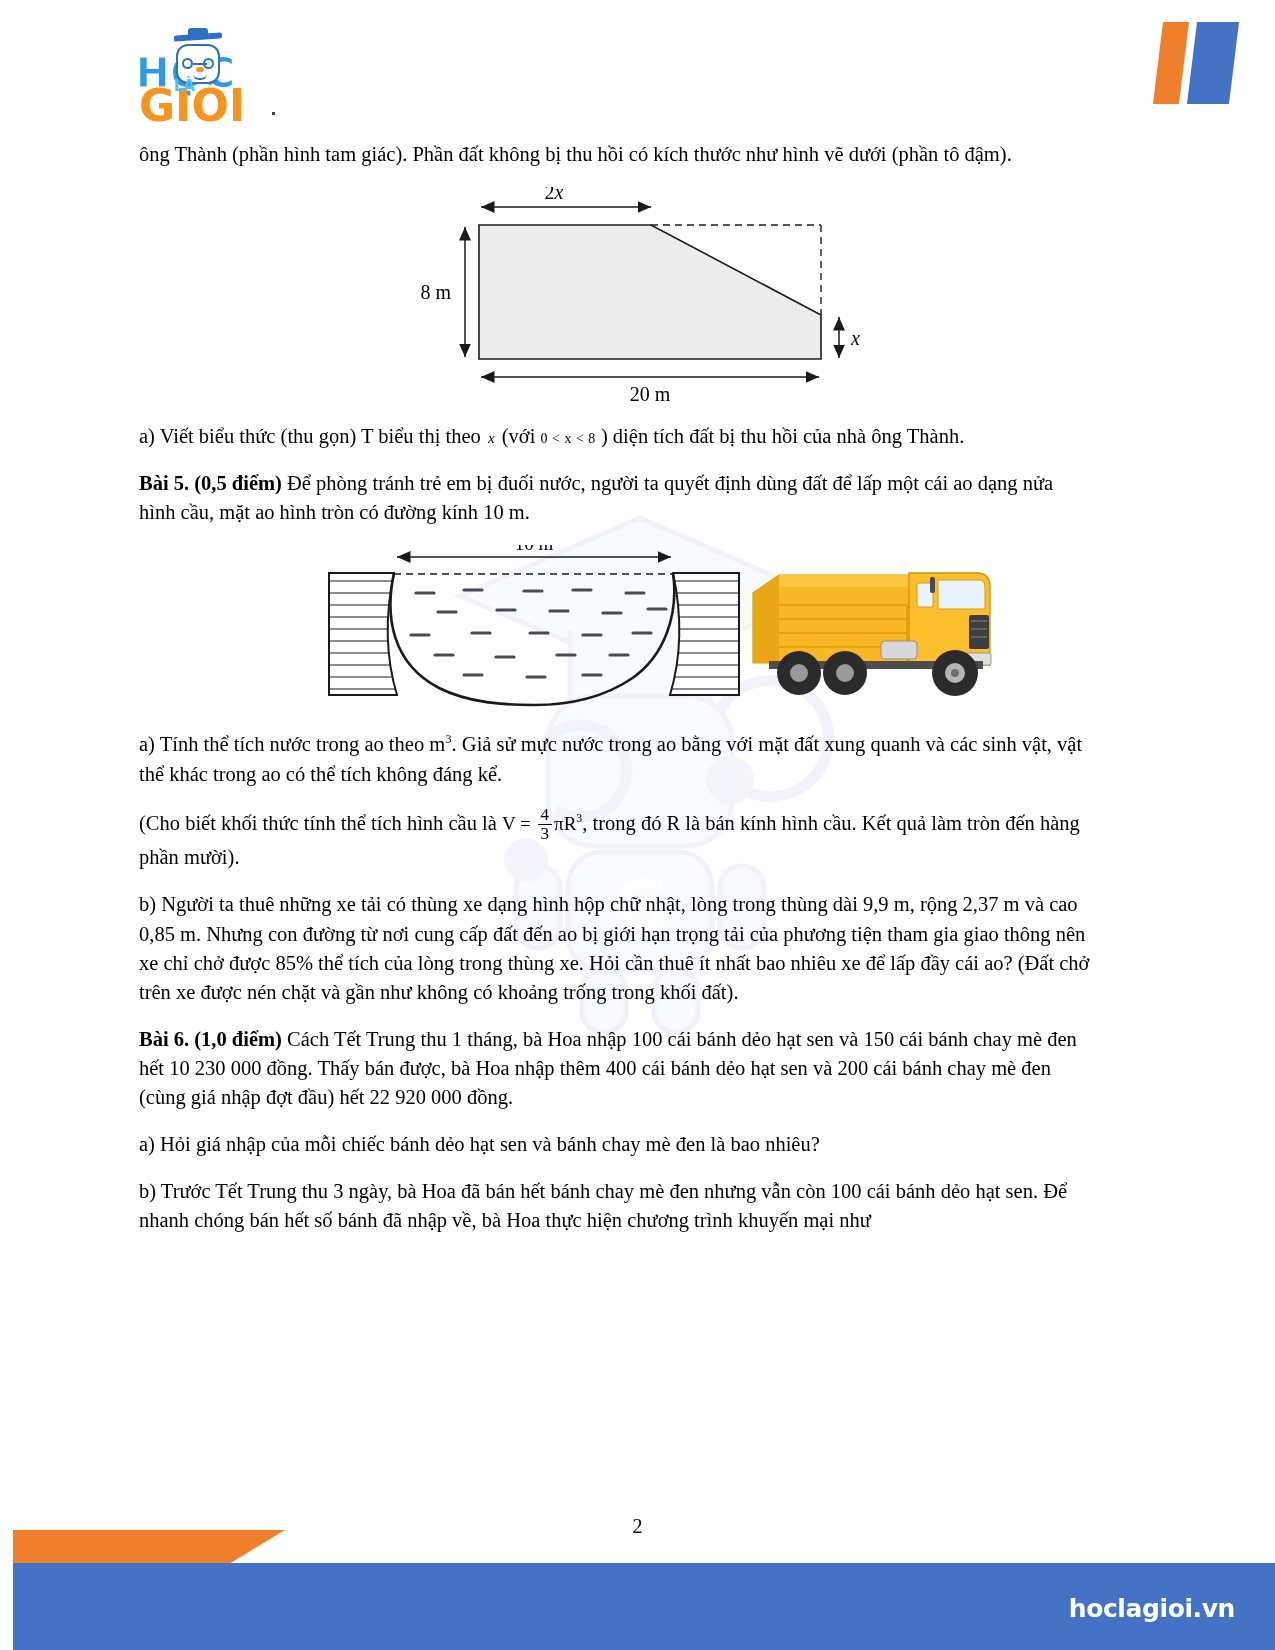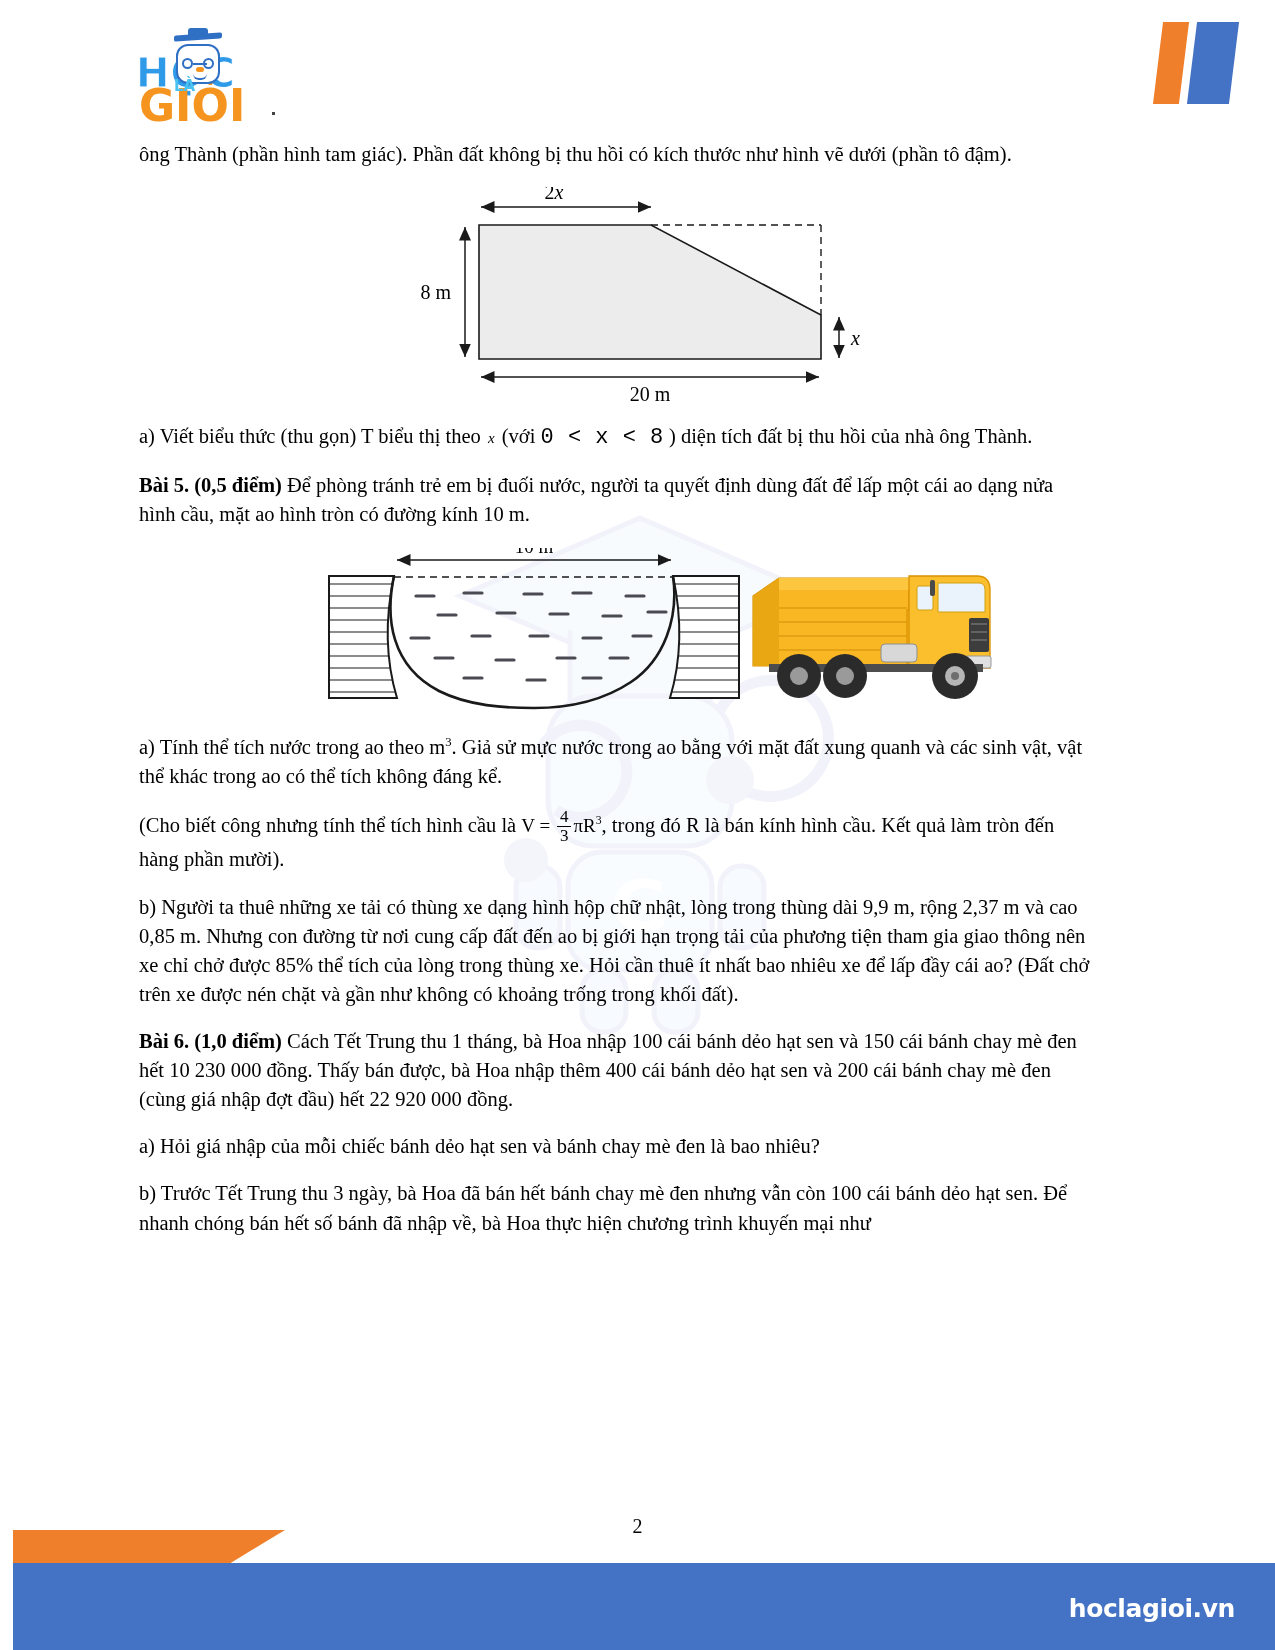--- a/index.html
+++ b/index.html
@@ -169,22 +169,22 @@
   .ital { font-style: italic; }
   sup { font-size: 0.62em; vertical-align: super; }
 
   .mvar {
     font-family: "Liberation Serif", serif;
     font-size: 15px;
     vertical-align: baseline;
     padding: 0 2px;
   }
   .mexpr {
-    font-family: Liberation Mono, monospace;
-    font-size: 22px;
+    font-family: Liberation Serif, serif;
+    font-size: 14px;
     letter-spacing: 0.5px;
   }
 
   
   .formula {
     display: inline-block;
     vertical-align: middle;
     font-size: 19px;
     white-space: nowrap;
   }
@@ -500,21 +500,21 @@
         </g>
       </g>
     </svg>
   </div>
 
   <p class="para">
     <span>a) Tính thể tích nước trong ao theo m</span><sup>3</sup><span>. Giả sử mực nước trong ao bằng với mặt đất xung quanh và các sinh vật, vật thể khác trong ao có thể tích không đáng kể.</span>
   </p>
 
   <p class="para">
-    <span>(Cho biết công nhưng tính thể tích hình cầu là</span>
+    <span>(Cho biết khối thức tính thể tích hình cầu là</span>
     <span class="formula">
       <span>V</span>
       <span>=</span>
       <span class="frac">
         <span class="num">4</span>
         <span class="den">3</span>
       </span><span>π</span><span>R</span><sup>3</sup>
     </span><span>, trong đó R là bán kính hình cầu. Kết quả làm tròn đến hàng phần mười).</span>
   </p>
 

